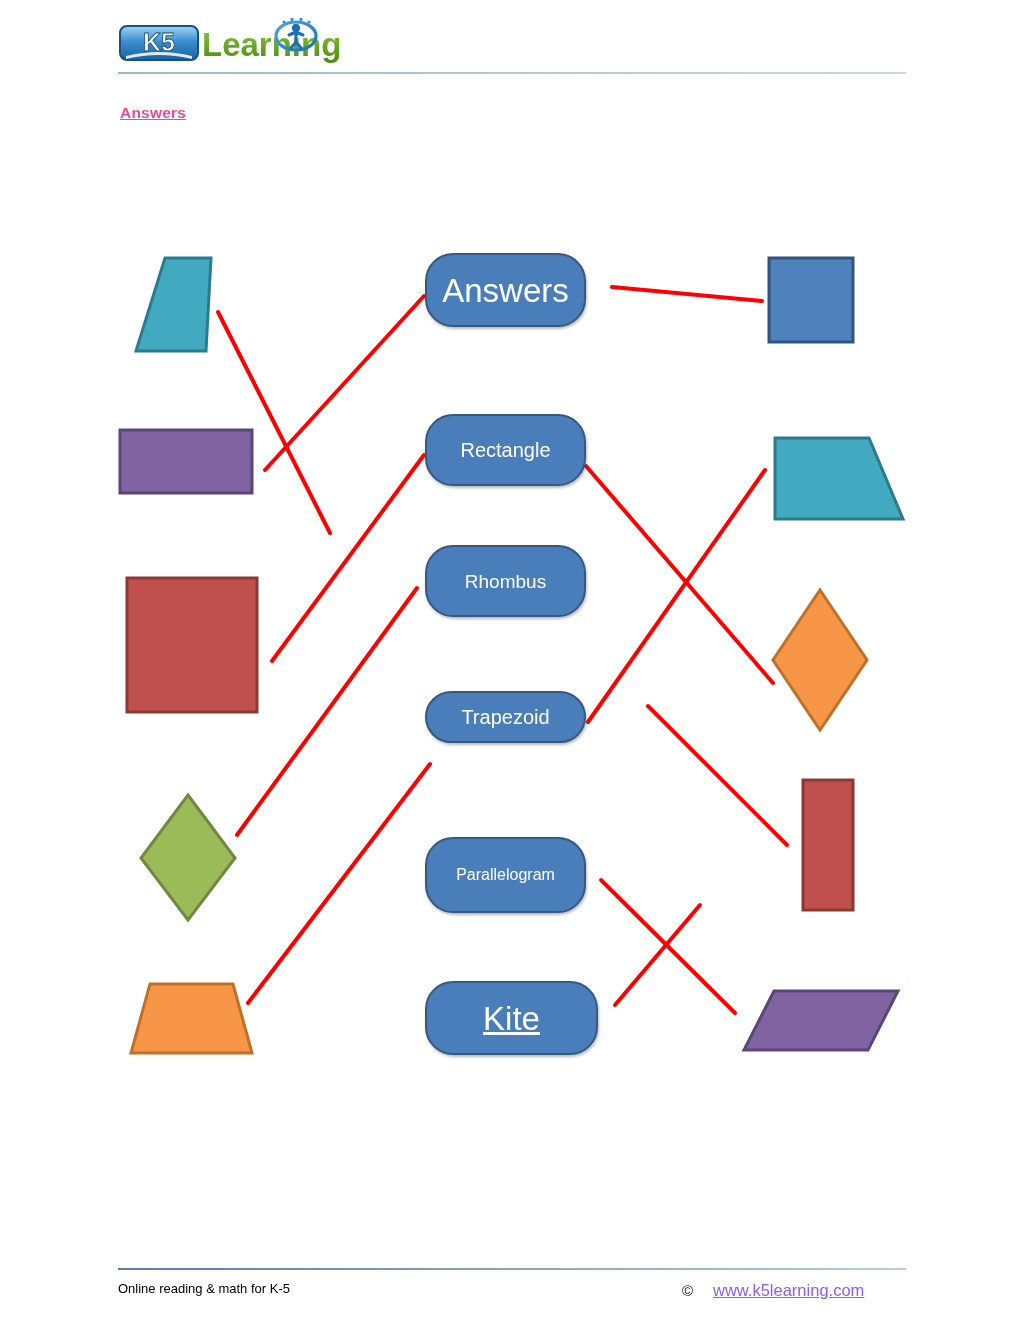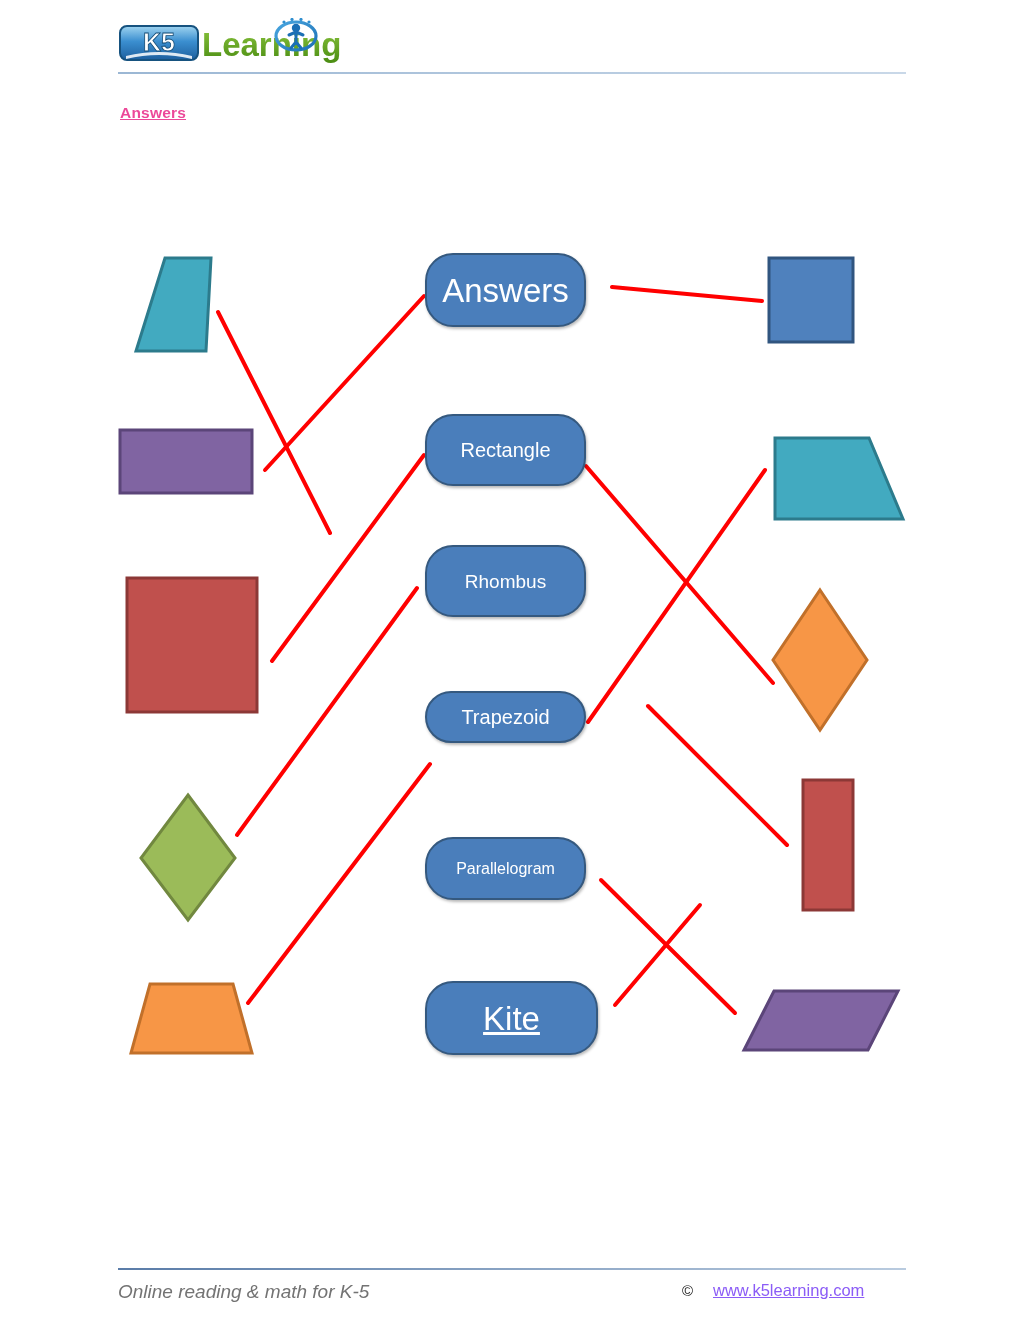--- a/index.html
+++ b/index.html
@@ -51,23 +51,22 @@
     left: 118px;
     top: 1268px;
     width: 788px;
     height: 2px;
     background: linear-gradient(to right, #5a7ca8, #b9cbdf);
   }
   .footer-left {
     position: absolute;
     left: 118px;
     top: 1281px;
-    font-size: 19px;
-    color: #737373;
-    font-style: italic;
+    font-size: 13px;
+    color: #000000;
   }
   .footer-copy {
     position: absolute;
     left: 682px;
     top: 1282px;
     font-size: 15px;
     color: #1a1a1a;
   }
   .footer-link {
     position: absolute;
@@ -204,21 +203,21 @@
     </div>
 
     <div class="pill" style="left:425px; top:545px; width:161px; height:72px; font-size:19px;">
       <span>Rhombus</span>
     </div>
 
     <div class="pill" style="left:425px; top:691px; width:161px; height:52px; font-size:20px;">
       <span>Trapezoid</span>
     </div>
 
-    <div class="pill" style="left:425px; top:837px; width:161px; height:63px; font-size:16px;">
+    <div class="pill" style="left:425px; top:837px; width:161px; height:76px; font-size:16px;">
       <span>Parallelogram</span>
     </div>
 
     <div class="pill" style="left:425px; top:981px; width:173px; height:74px; font-size:33px;text-decoration:underline;">
       <span>Kite</span>
     </div>
   </div>
 
   <div class="footer-rule"></div>
   <div class="footer-left">Online reading &amp; math for K-5</div>

